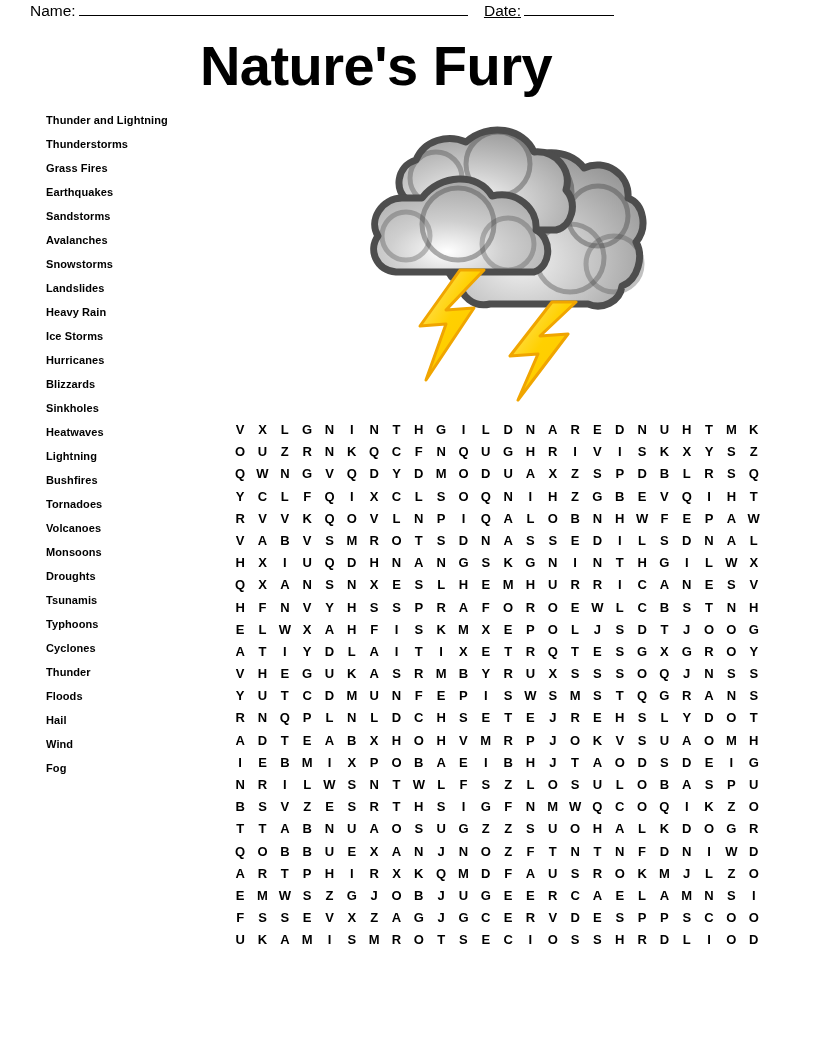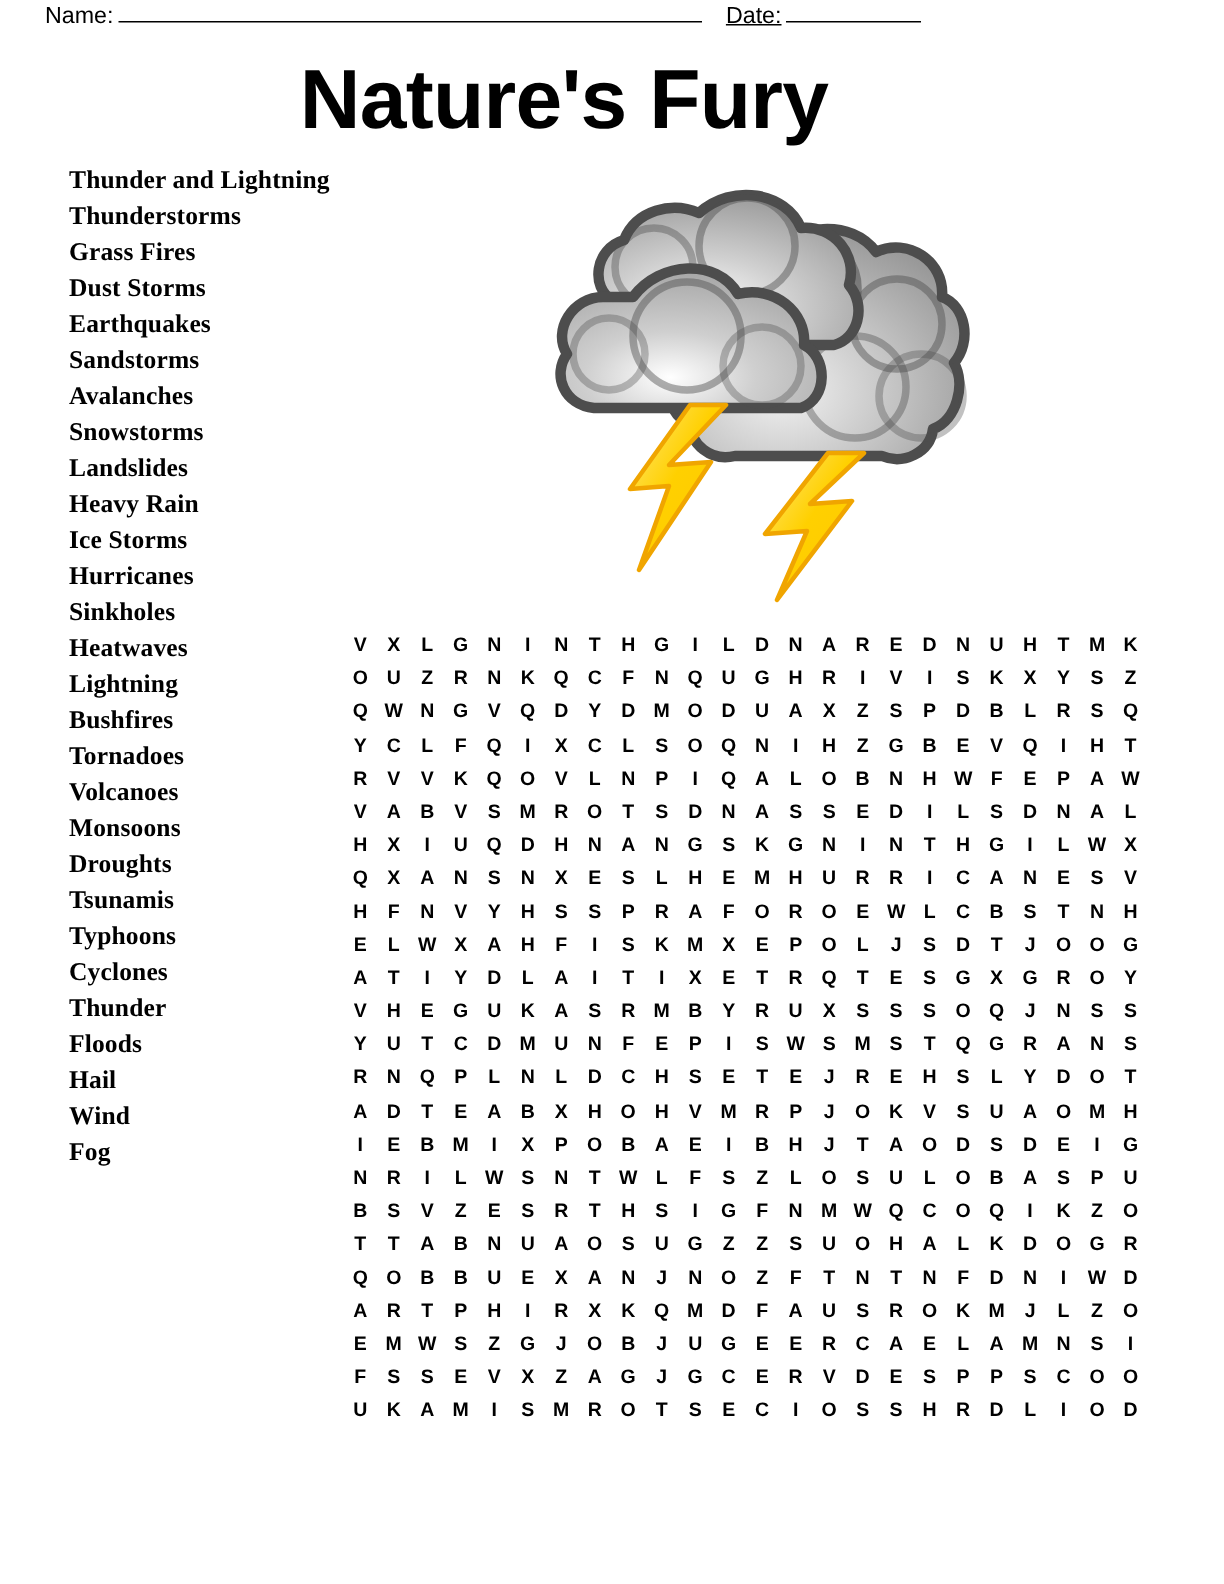--- a/index.html
+++ b/index.html
@@ -59,27 +59,26 @@
   }
 
   
   .word-list {
     position: absolute;
     top: 108px;
     left: 46px;
     width: 180px;
   }
   .word-item {
-    font-size: 17px;
+    font-size: 11px;
     font-weight: bold;
     line-height: 24px;
     height: 24px;
     white-space: nowrap;
     letter-spacing: 0.1px;
-    font-family: Liberation Serif, serif;
   }
 
   
   .clipart {
     position: absolute;
     top: 112px;
     left: 362px;
     width: 286px;
     height: 290px;
   }
@@ -118,29 +117,29 @@
     <span class="field-label date-label">Date:</span>
     <span class="rule date-rule"></span>
   </div>
 
   <h1 class="title">Nature's Fury</h1>
 
   <div class="word-list">
       <div class="word-item">Thunder and Lightning</div>
       <div class="word-item">Thunderstorms</div>
       <div class="word-item">Grass Fires</div>
-      <div class="word-item">Dust Storms</div>
       <div class="word-item">Earthquakes</div>
       <div class="word-item">Sandstorms</div>
       <div class="word-item">Avalanches</div>
       <div class="word-item">Snowstorms</div>
       <div class="word-item">Landslides</div>
       <div class="word-item">Heavy Rain</div>
       <div class="word-item">Ice Storms</div>
       <div class="word-item">Hurricanes</div>
+      <div class="word-item">Blizzards</div>
       <div class="word-item">Sinkholes</div>
       <div class="word-item">Heatwaves</div>
       <div class="word-item">Lightning</div>
       <div class="word-item">Bushfires</div>
       <div class="word-item">Tornadoes</div>
       <div class="word-item">Volcanoes</div>
       <div class="word-item">Monsoons</div>
       <div class="word-item">Droughts</div>
       <div class="word-item">Tsunamis</div>
       <div class="word-item">Typhoons</div>

